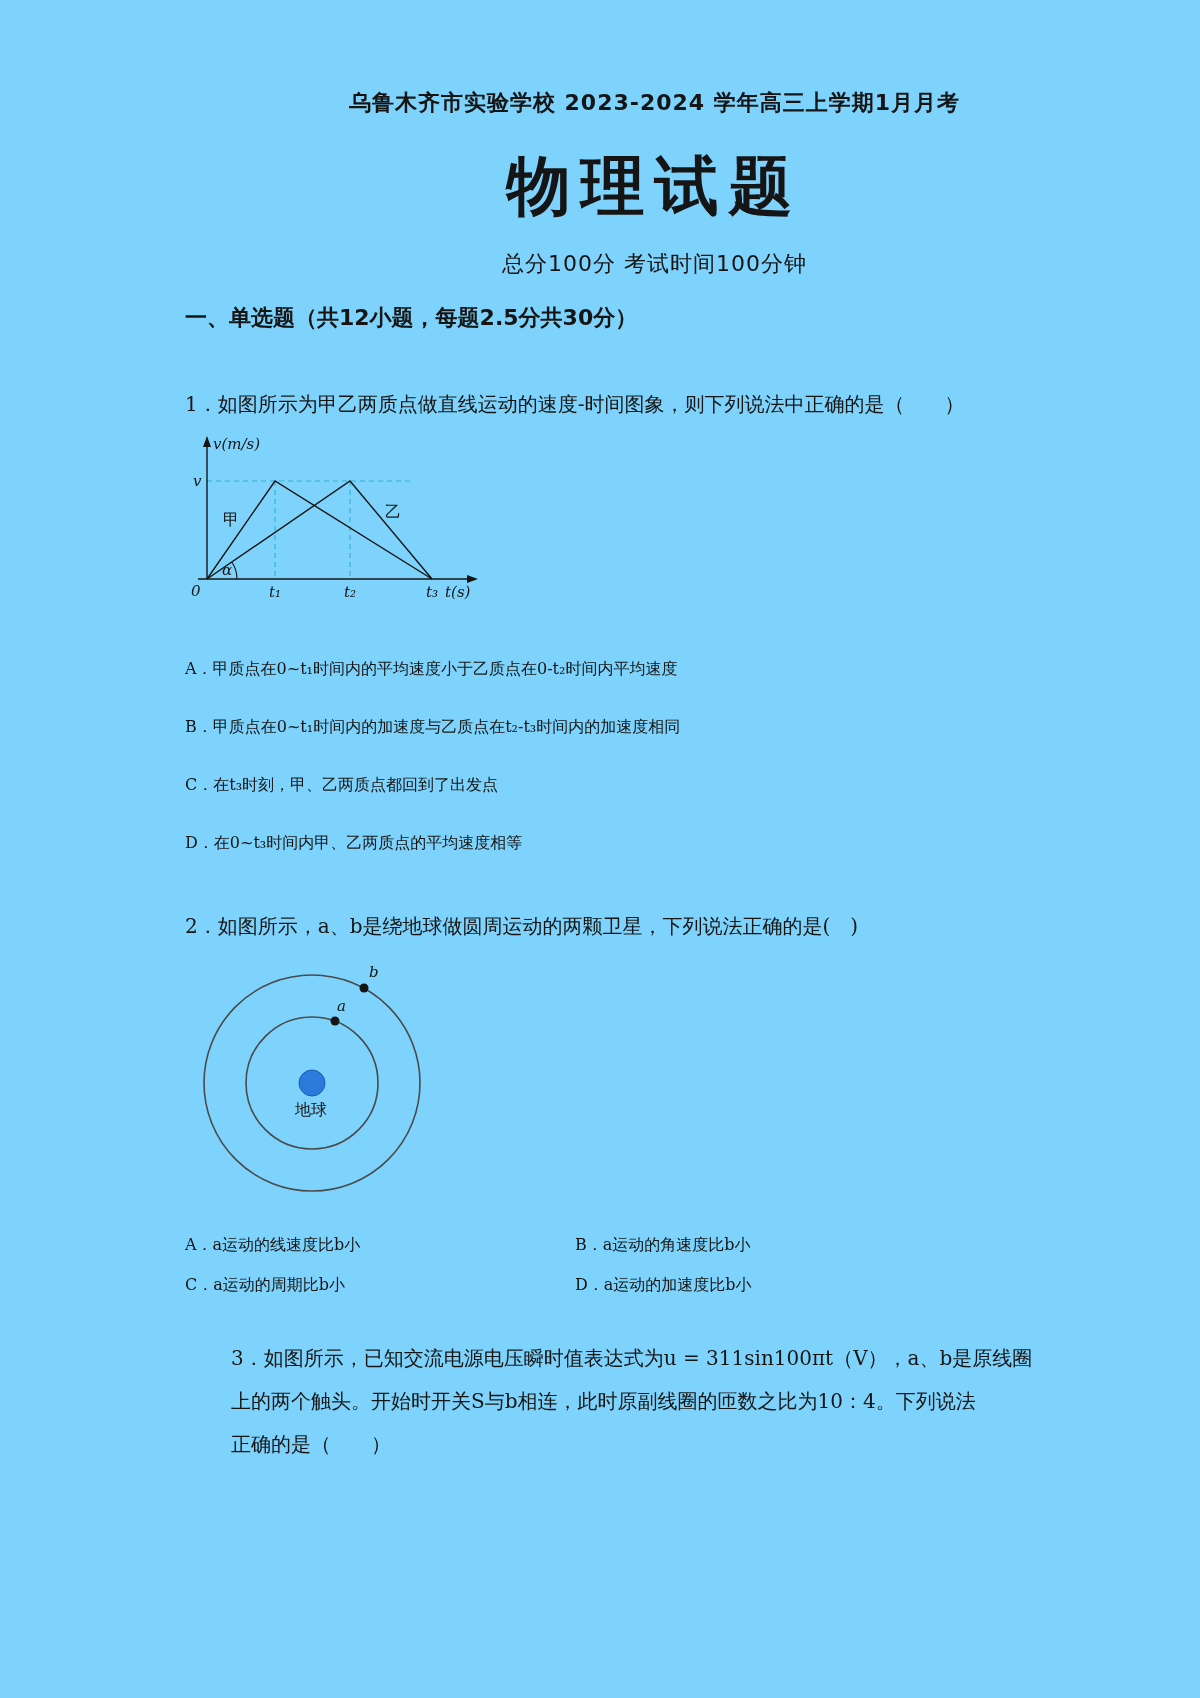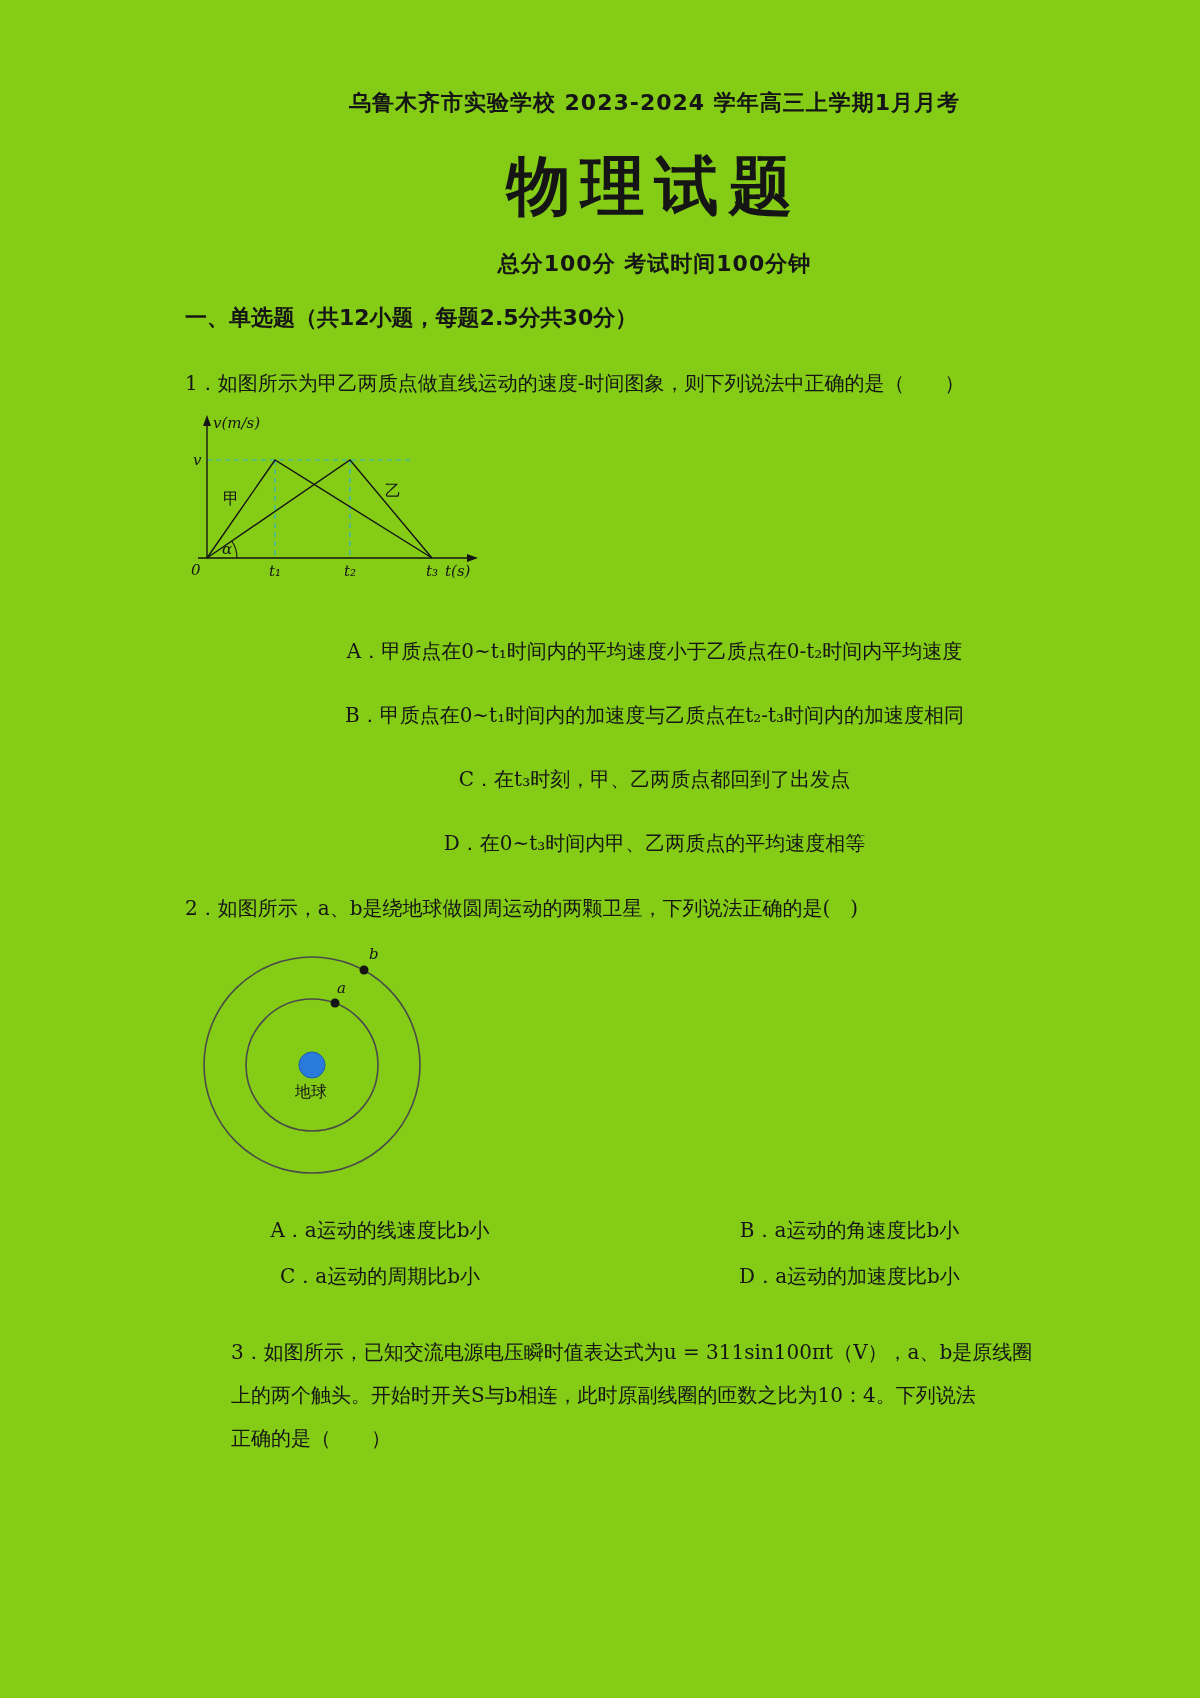--- a/index.html
+++ b/index.html
@@ -5,21 +5,21 @@
   * { margin: 0; padding: 0; box-sizing: border-box; }
   html, body { background: #ffffff; }
   body {
     font-family: "DejaVu Serif", "Liberation Serif", serif;
     color: #151515;
   }
   .page {
     width: 1200px;
     min-height: 1698px;
     margin: 0 auto;
-    background: #84cc16;
+    background: #7dd3fc;
     padding: 88px 76px 60px 185px;
     position: relative;
   }
   .doc-header {
     text-align: center;
     font-family: "DejaVu Sans", "Liberation Sans", sans-serif;
     font-weight: 700;
     font-size: 22px;
     letter-spacing: 1px;
   }
@@ -28,42 +28,41 @@
     font-family: "DejaVu Serif", "Liberation Serif", serif;
     font-weight: 700;
     font-size: 64px;
     letter-spacing: 10px;
     margin-top: 30px;
     line-height: 1.2;
   }
   .doc-subtitle {
     text-align: center;
     font-family: "DejaVu Sans", "Liberation Sans", sans-serif;
-    font-weight: 700;
+    font-weight: 400;
     font-size: 22px;
     margin-top: 24px;
     letter-spacing: 1px;
   }
   .section-heading {
     font-family: "DejaVu Sans", "Liberation Sans", sans-serif;
     font-weight: 700;
     font-size: 22px;
     margin-top: 24px;
   }
   .stem {
     font-size: 20px;
     line-height: 1.65;
-    margin-top: 34px;
+    margin-top: 55px;
   }
   .figure-block { margin-top: 8px; margin-left: 2px; }
   .option {
-    font-size: 20px;
+    font-size: 16px;
     margin-top: 34px;
     line-height: 1.5;
-    text-align: center;
   }
   .opt-grid {
     display: grid;
     grid-template-columns: 390px 1fr;
     row-gap: 16px;
     margin-top: 28px;
   }
   .opt-grid .option { margin-top: 0; }
   .q3-line {
     font-size: 20px;

